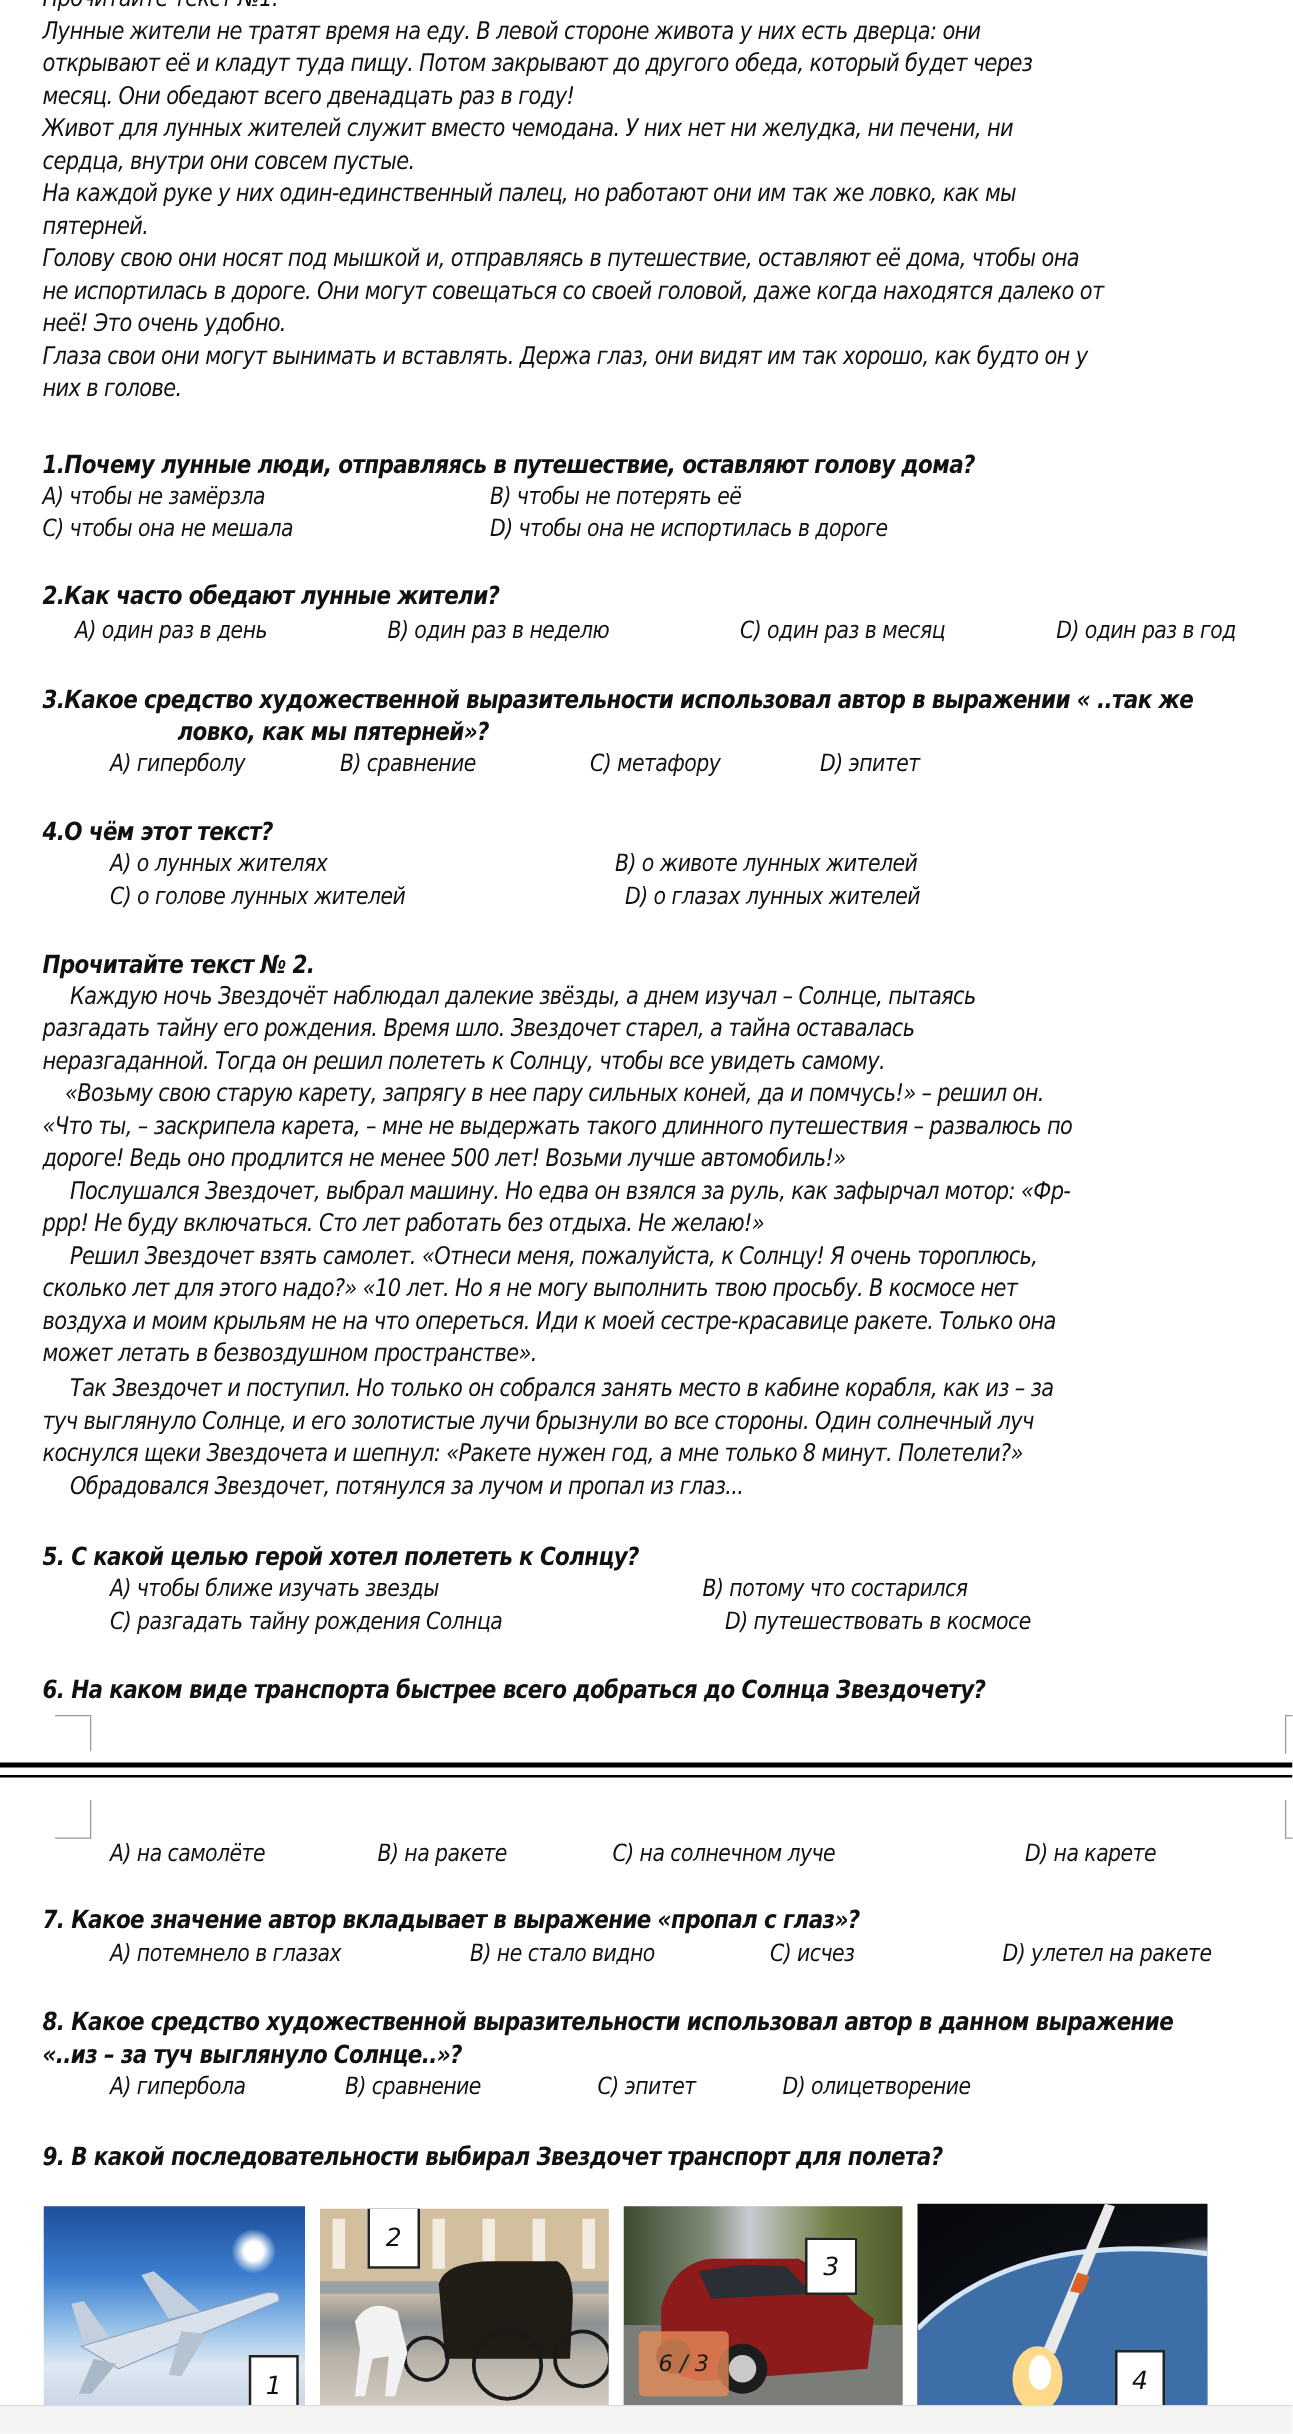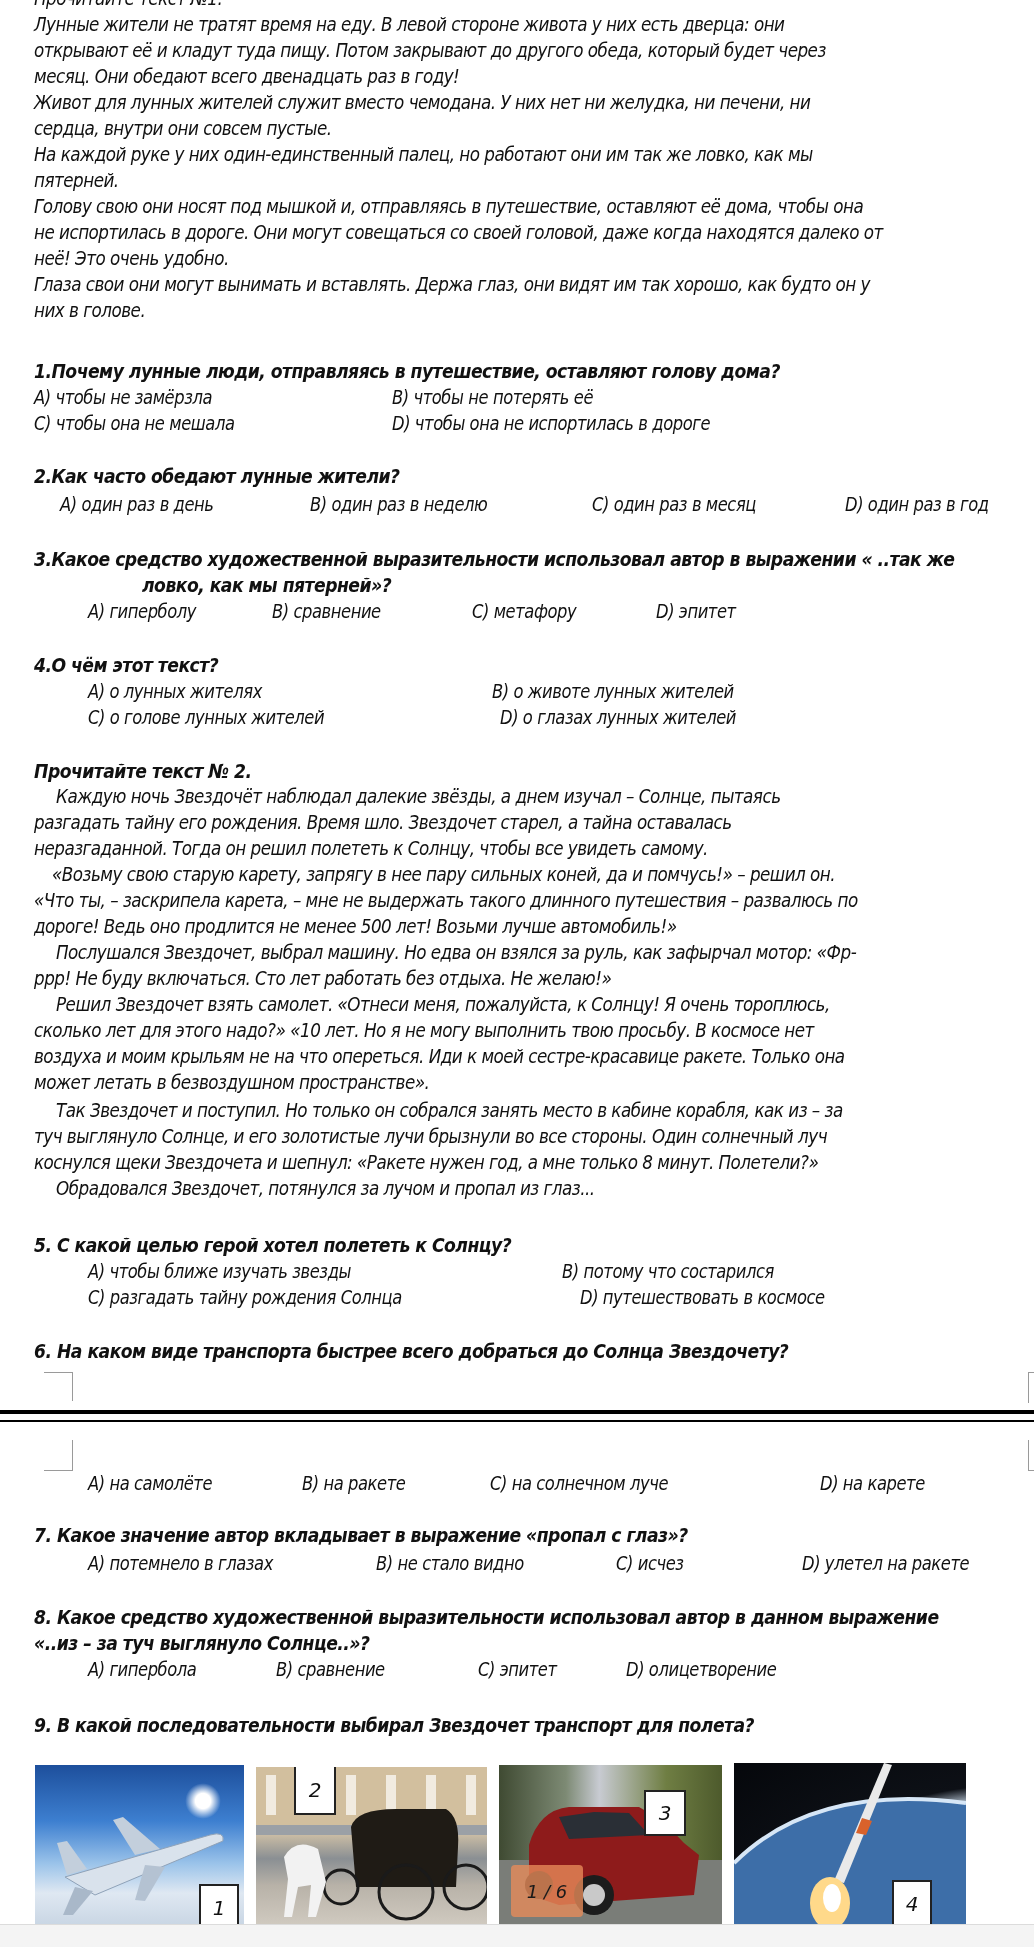--- a/index.html
+++ b/index.html
@@ -160,21 +160,21 @@
 
   <div class="pic" style="left:499px; top:1765px; width:223px; height:160px; background: linear-gradient(90deg,#3f4a32 0%,#7d8a74 30%,#c8cbd2 45%,#6f7e43 75%,#4d5a2c 100%);">
     <svg width="223" height="160" style="position:absolute;left:0;top:0;">
       <rect x="0" y="95" width="223" height="65" fill="#7a7d78"></rect>
       <path d="M30 80 Q40 45 70 42 L140 42 Q165 55 185 78 L200 90 L195 130 L60 140 L30 130 Z" fill="#8e1b1b"></path>
       <path d="M60 52 L95 47 L130 48 L150 70 L70 74 Z" fill="#2a2f36"></path>
       <circle cx="95" cy="130" r="20" fill="#1c1c1c"></circle>
         <circle cx="95" cy="130" r="11" fill="#c9c9c9"></circle>
       <circle cx="40" cy="120" r="14" fill="#1c1c1c"></circle>
     </svg>
-    <div style="position:absolute; left:12px; top:100px; width:72px; height:52px; background: rgba(232,140,90,0.78); border-radius:4px; display:flex; align-items:center; justify-content:center; font-style:italic; font-size:18px; color:#1a1a1a;">1 / 6</div>
+    <div style="position:absolute; left:12px; top:100px; width:72px; height:52px; background: rgba(232,140,90,0.78); border-radius:4px; display:flex; align-items:center; justify-content:center; font-style:italic; font-size:18px; color:#1a1a1a;">6 / 3</div>
     <div class="tag" style="left:145px; top:25px; width:38px; height:42px;">3</div>
   </div>
 
   <div class="pic" style="left:734px; top:1763px; width:232px; height:162px; background: radial-gradient(ellipse at 120% 110%,#2c5e9a 0%,#3f78b5 40%,#c9d9ea 55%,#0d1016 62%,#05070b 100%);">
     <svg width="232" height="162" style="position:absolute;left:0;top:0;">
       <path d="M0 100 Q80 20 232 40 L232 162 L0 162 Z" fill="#3d6ea8"></path>
       <path d="M0 100 Q80 20 232 40" fill="none" stroke="#d6e6f6" stroke-width="4"></path>
       <path d="M150 0 L158 2 L110 120 L100 118 Z" fill="#e9e9e9"></path>
       <path d="M128 55 L138 58 L132 72 L122 70 Z" fill="#d9622b"></path>
       <ellipse cx="96" cy="140" rx="20" ry="26" fill="#ffd98a"></ellipse>

